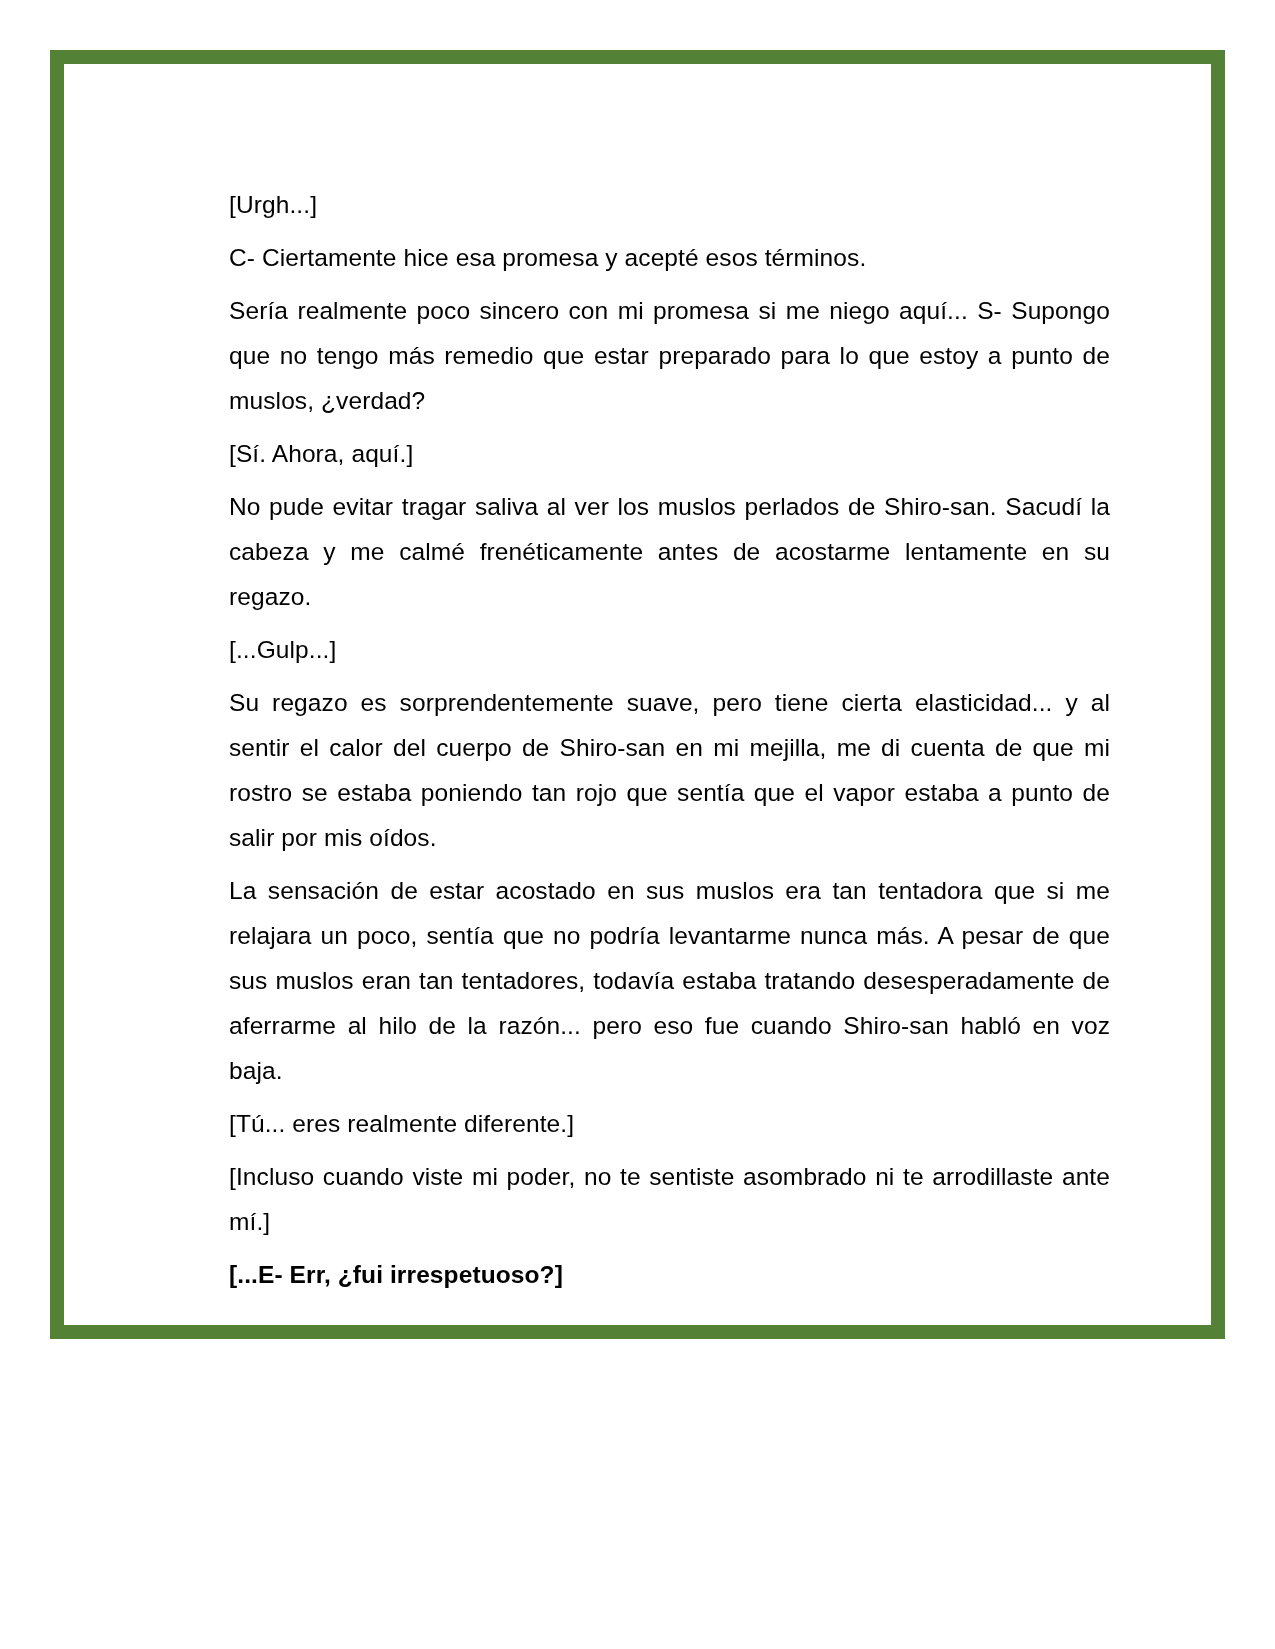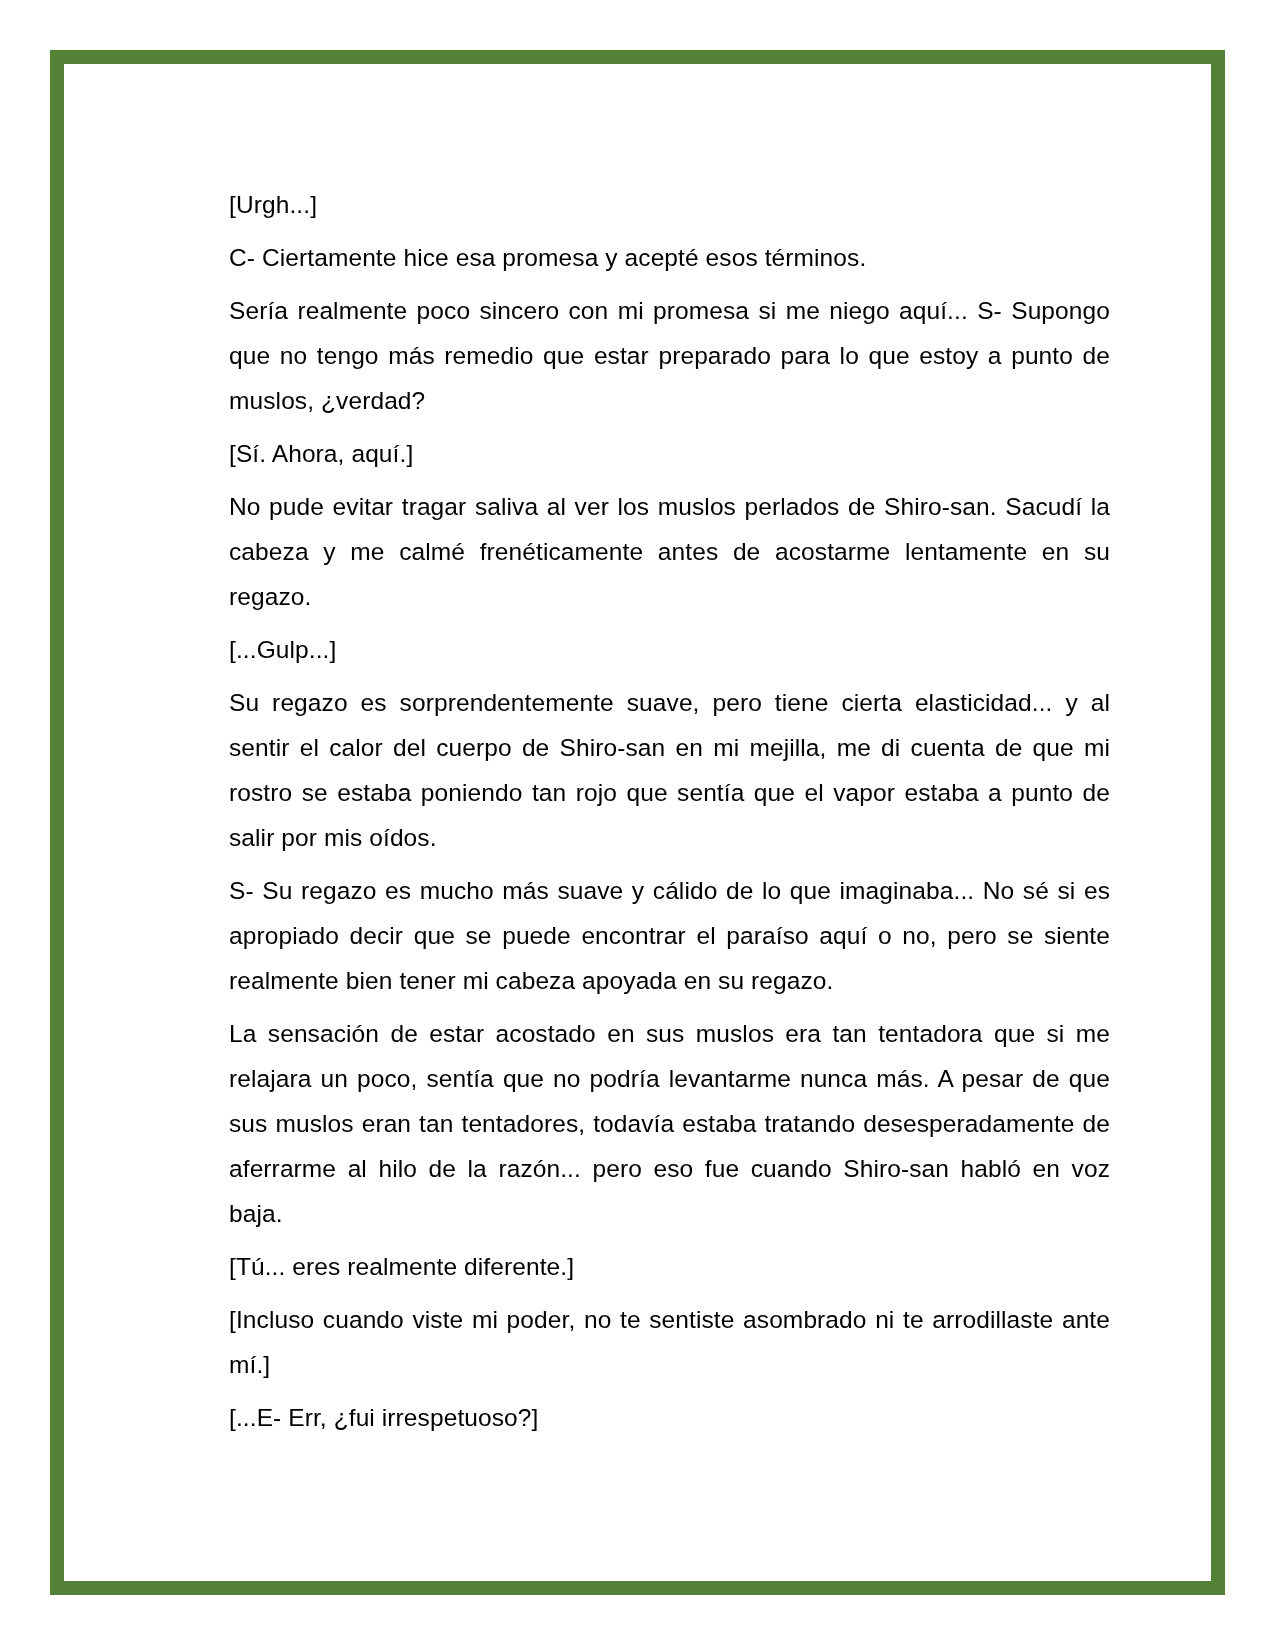--- a/index.html
+++ b/index.html
@@ -20,21 +20,21 @@
     height: 1649px;
     background: #ffffff;
     box-sizing: border-box;
   }
 
   #page-border {
     position: absolute;
     left: 50px;
     top: 50px;
     width: 1175px;
-    height: 1545px;
+    height: 1289px;
     border: 14px solid #538136;
     box-sizing: border-box;
     background: #ffffff;
   }
 
   #content {
     position: absolute;
     left: 165px;
     top: 118px;
     width: 881px;
@@ -51,35 +51,35 @@
     letter-spacing: 0.1px;
     -webkit-font-smoothing: antialiased;
   }
 
   .para.short {
     text-align: left;
   }
 
   .para:last-child {
     margin-bottom: 0;
+    font-weight: bold;
   }
 </style>
 </head>
 <body>
 
 <div id="page">
   <div id="page-border">
     <div id="content">
       <p class="para short">[Urgh...]</p>
       <p class="para short">C- Ciertamente hice esa promesa y acepté esos términos.</p>
       <p class="para">Sería realmente poco sincero con mi promesa si me niego aquí... S- Supongo que no tengo más remedio que estar preparado para lo que estoy a punto de muslos, ¿verdad?</p>
       <p class="para short">[Sí. Ahora, aquí.]</p>
       <p class="para">No pude evitar tragar saliva al ver los muslos perlados de Shiro-san. Sacudí la cabeza y me calmé frenéticamente antes de acostarme lentamente en su regazo.</p>
       <p class="para short">[...Gulp...]</p>
       <p class="para">Su regazo es sorprendentemente suave, pero tiene cierta elasticidad... y al sentir el calor del cuerpo de Shiro-san en mi mejilla, me di cuenta de que mi rostro se estaba poniendo tan rojo que sentía que el vapor estaba a punto de salir por mis oídos.</p>
-      <p class="para">S- Su regazo es mucho más suave y cálido de lo que imaginaba... No sé si es apropiado decir que se puede encontrar el paraíso aquí o no, pero se siente realmente bien tener mi cabeza apoyada en su regazo.</p>
       <p class="para">La sensación de estar acostado en sus muslos era tan tentadora que si me relajara un poco, sentía que no podría levantarme nunca más. A pesar de que sus muslos eran tan tentadores, todavía estaba tratando desesperadamente de aferrarme al hilo de la razón... pero eso fue cuando Shiro-san habló en voz baja.</p>
       <p class="para short">[Tú... eres realmente diferente.]</p>
       <p class="para">[Incluso cuando viste mi poder, no te sentiste asombrado ni te arrodillaste ante mí.]</p>
       <p class="para short">[...E- Err, ¿fui irrespetuoso?]</p>
     </div>
   </div>
 </div>
 
 </body></html>

